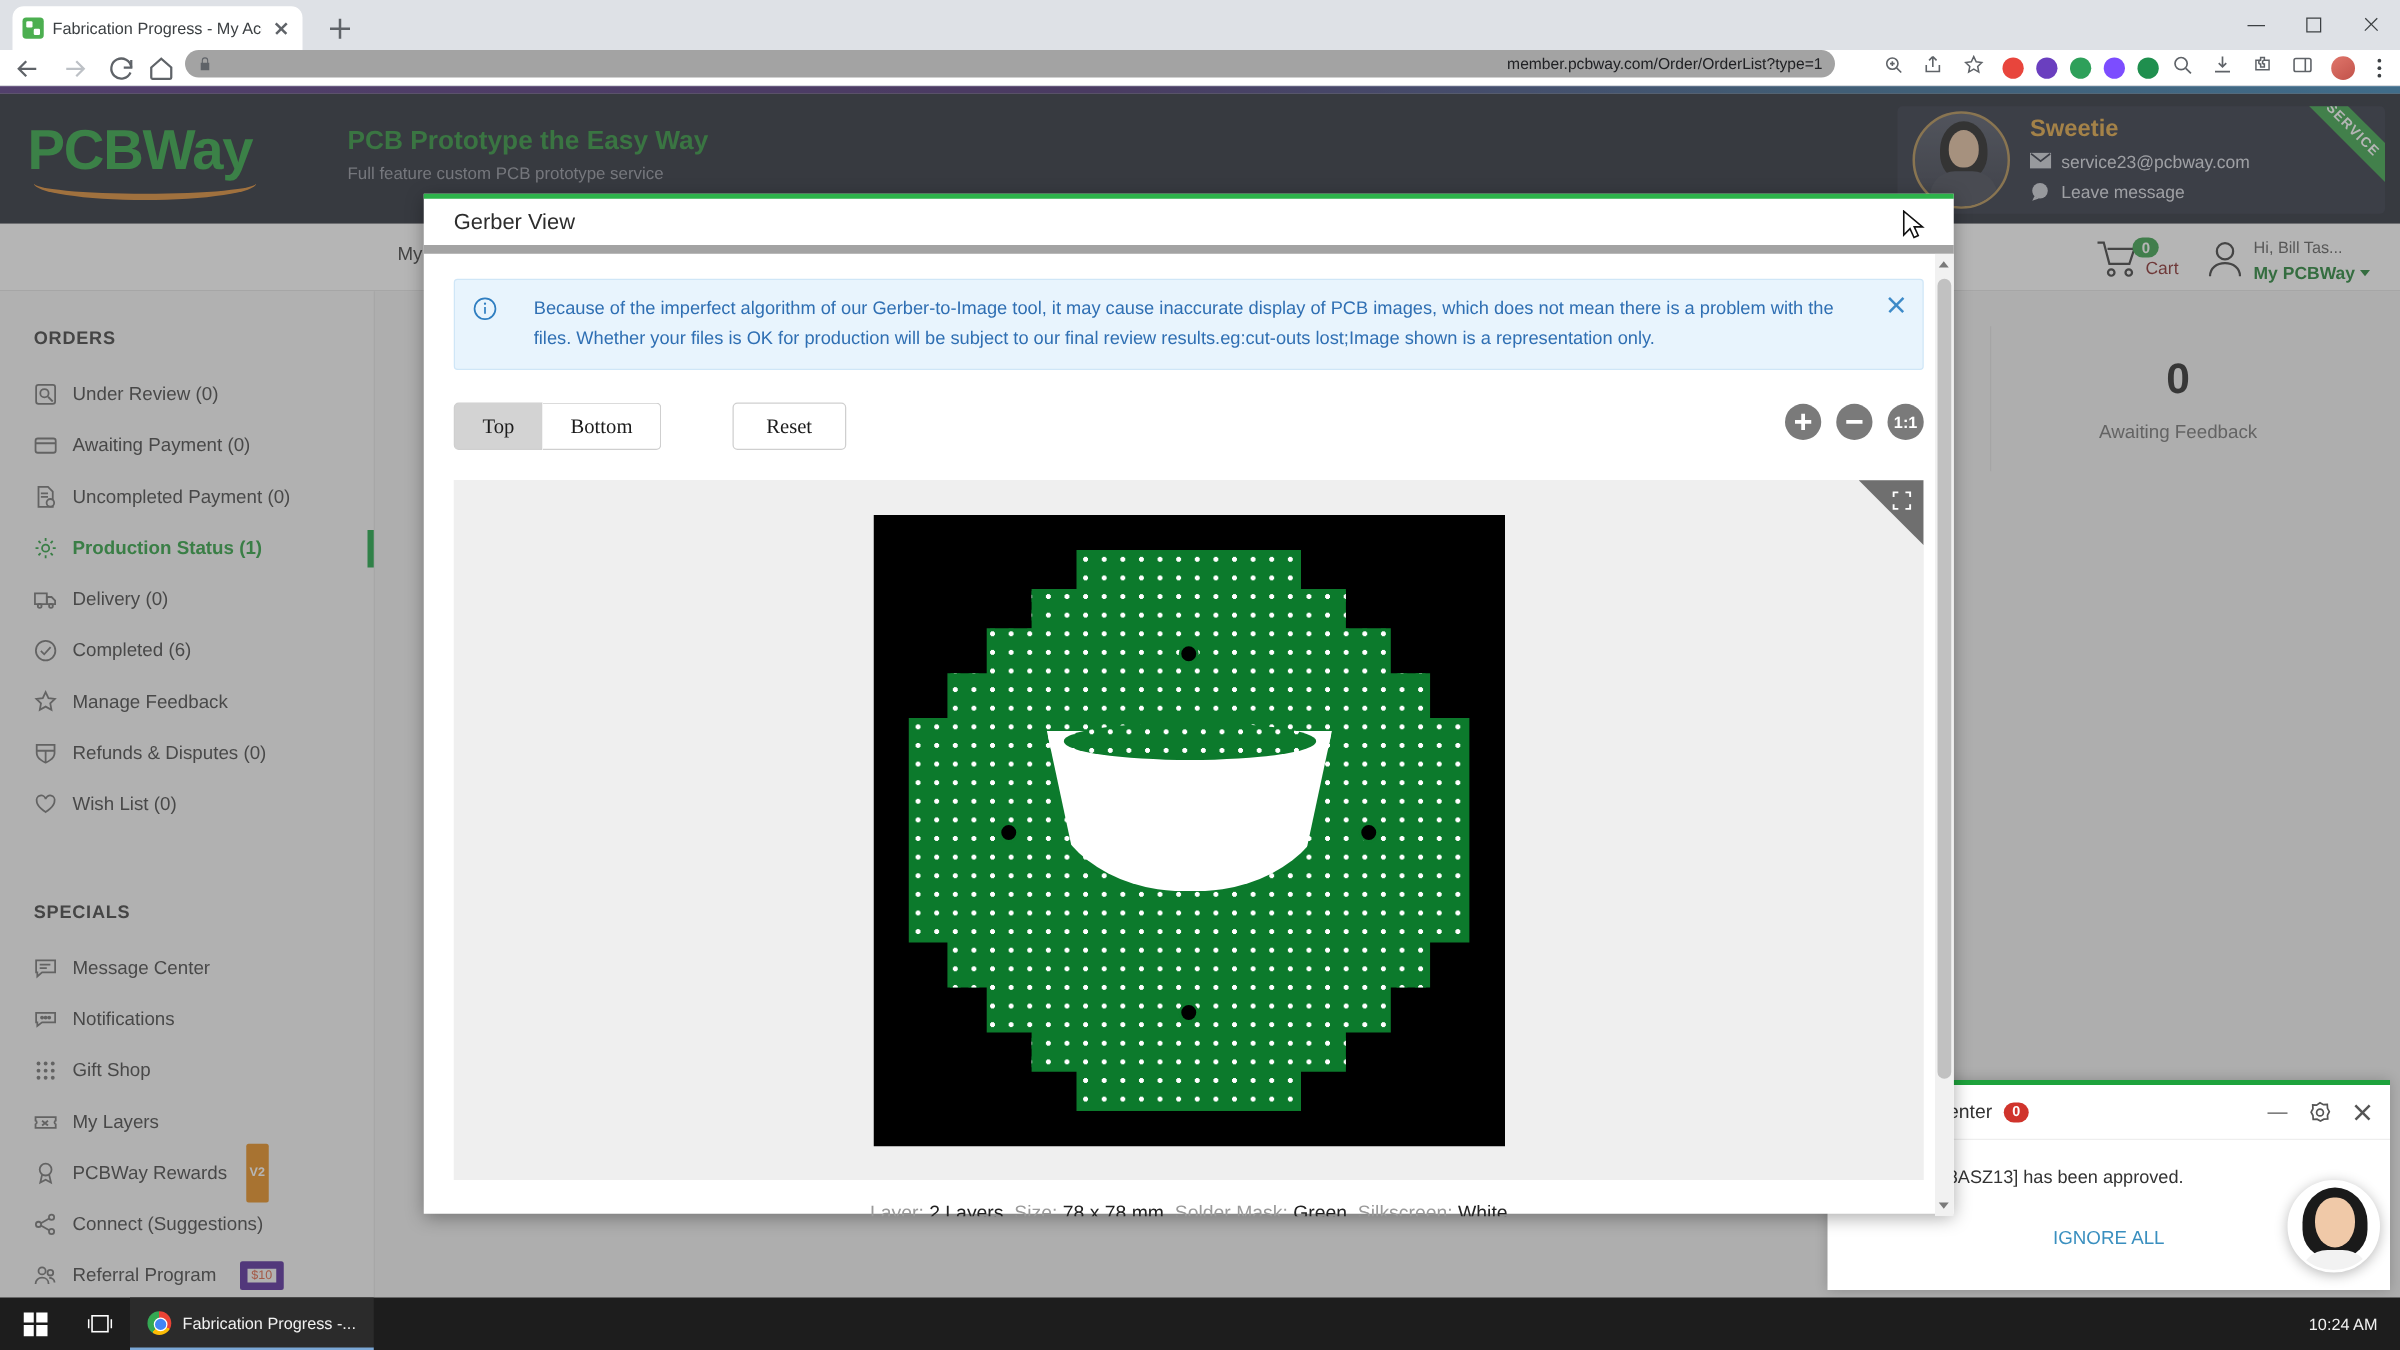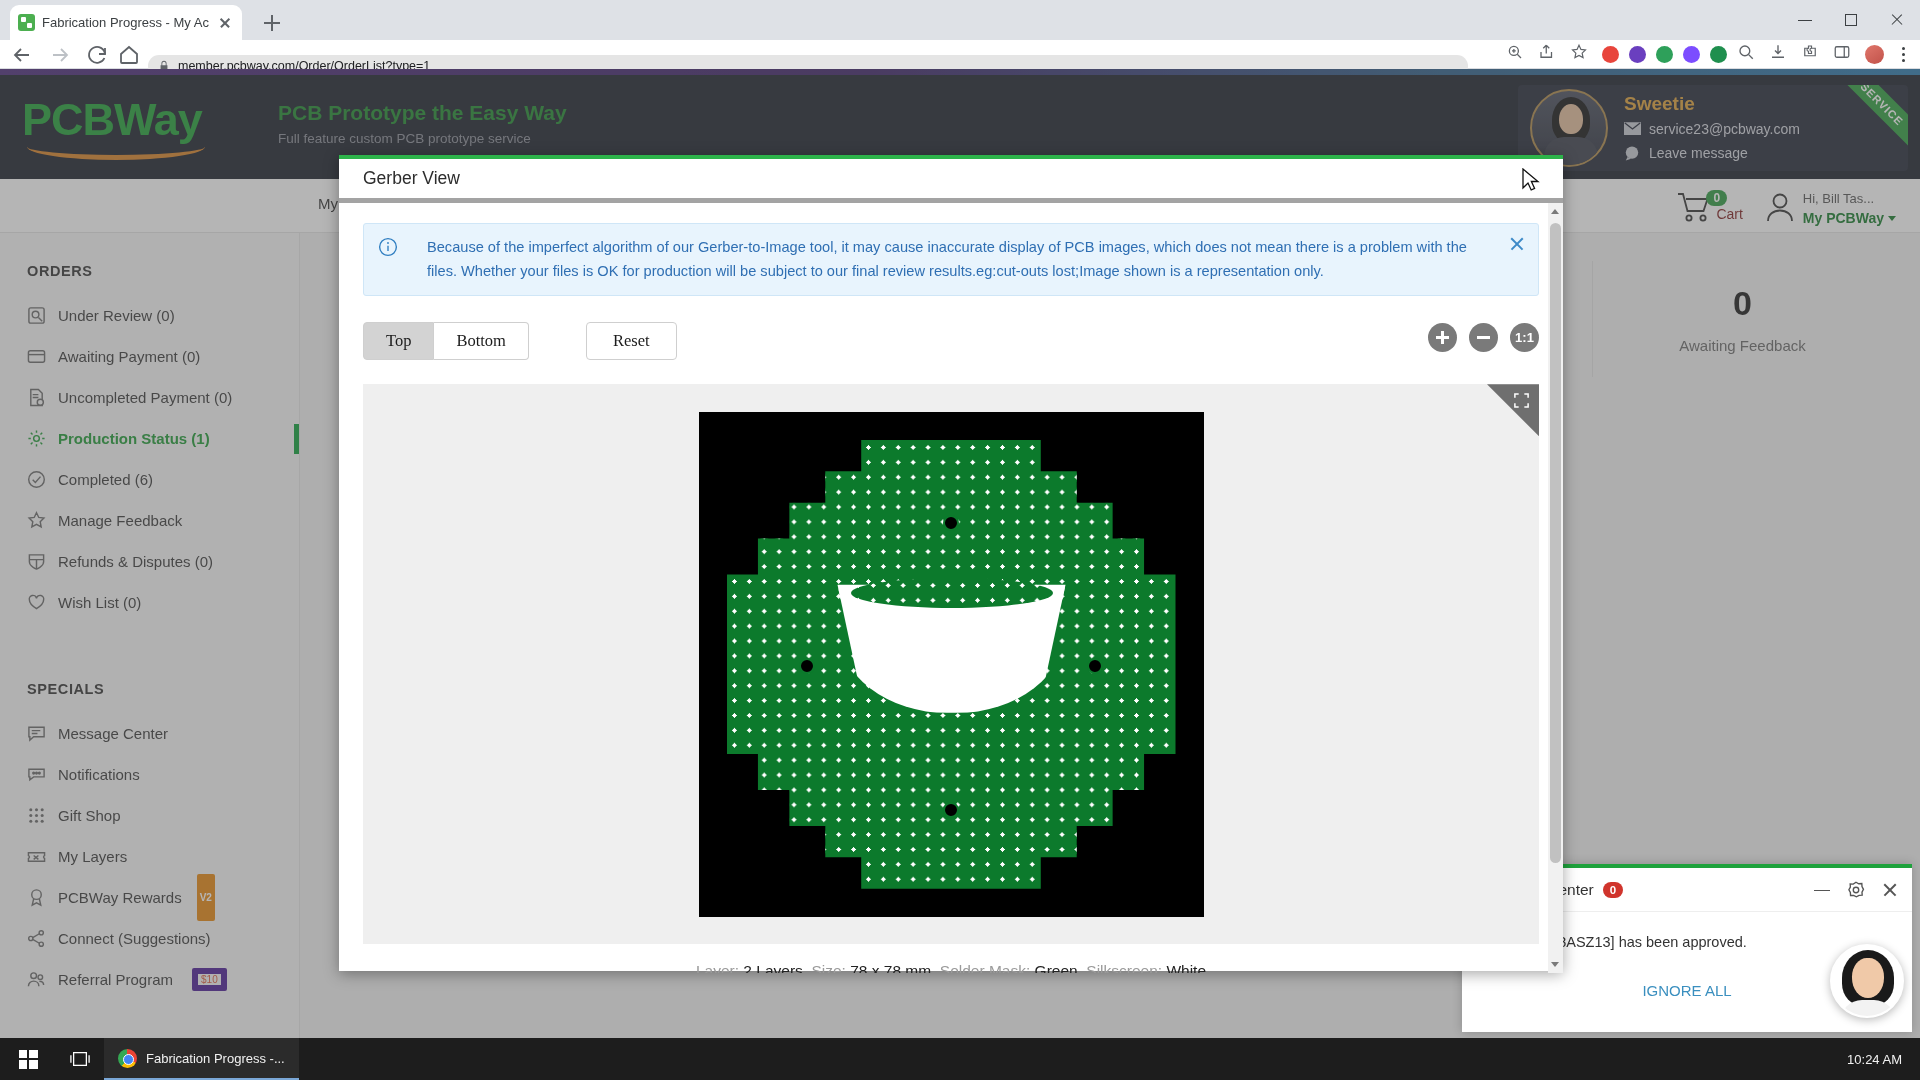--- a/index.html
+++ b/index.html
@@ -66,23 +66,23 @@
   .browser-toolbar {
     position: absolute; left: 0; top: 40px; width: 1920px; height: 29px;
     background: #fff; border-bottom: 1px solid #dadce0;
   }
   .nav-ico {
     position: absolute; top: 3px; width: 24px; height: 24px; cursor: pointer;
     color: #5f6368;
   }
   .nav-ico svg { display: block; }
   .omnibox {
-    position: absolute; left: 148px; top: 15px; width: 1320px; height: 22px;
-    background: #e5e5e5; border-radius: 12px; display: flex; align-items: center;
-    padding: 0 10px; gap: 8px;
+    position: absolute; left: 148px; top: 0; width: 1320px; height: 22px;
+    background: #a3a3a3; border-radius: 12px; display: flex; align-items: center;
+    padding: 0 10px; gap: 8px; justify-content: space-between;
   }
   .omnibox .url { font-size: 12.5px; color: #202124; white-space: nowrap; }
   .tb-right { position: absolute; right: 8px; top: 3px; display: flex; align-items: center; gap: 10px; }
   .tb-ico { width: 22px; height: 22px; position: relative; cursor: pointer; }
   .ext-dot { width: 17px; height: 17px; border-radius: 50%; }
   .avatar-ext {
     width: 19px; height: 19px; border-radius: 50%;
     background: linear-gradient(145deg,#e0766b,#c1524a);
   }
   .kebab { width: 18px; height: 20px; position: relative; cursor: pointer; }
@@ -216,21 +216,21 @@
 
   
   .modal {
     position: absolute; left: 339px; top: 155px; width: 1224px; height: 816px;
     background: #fff; z-index: 50;
     border-top: 4px solid #2db34a;
     box-shadow: 0 3px 14px rgba(0,0,0,0.35);
   }
   .modal-head {
     height: 44px; display: flex; align-items: center; padding-left: 24px;
-    border-bottom: 5px solid #a3a3a3;
+    border-bottom: 7px solid #a3a3a3;
   }
   .modal-title { font-size: 17.5px; color: #2d2d2d; }
   .modal-scroll { position: relative; height: 770px; overflow: hidden; }
   .alert {
     margin: 20px 24px 0 24px; background: #e8f4fd; border: 1px solid #cfe6f7;
     border-radius: 3px; padding: 12px 44px 12px 14px; display: flex; gap: 29px;
     position: relative;
   }
   .alert-ico { width: 20px; height: 20px; flex: 0 0 auto; color: #2f7ec1; margin-top: 1px; }
   .alert-text { font-size: 14.6px; color: #2f6fb3; line-height: 1.62; }
@@ -622,20 +622,29 @@
         </div>
         <div class="side-item active">
           <span class="si-ico"><svg width="19" height="19" viewBox="0 0 20 20" fill="none" stroke="currentColor" stroke-width="1.5">
                 <circle cx="10" cy="10" r="3"></circle>
                 <path d="M10 1.5v2.5M10 16v2.5M1.5 10h2.5M16 10h2.5M4 4l1.8 1.8M14.2 14.2L16 16M16 4l-1.8 1.8M5.8 14.2L4 16"></path>
               </svg></span>
           <span>Production Status (1)</span>
         </div>
         <div class="side-item">
           <span class="si-ico"><svg width="19" height="19" viewBox="0 0 20 20" fill="none" stroke="currentColor" stroke-width="1.5">
+                <path d="M1 5h10v9H1z"></path>
+                <path d="M11 8h4l3 3v3h-7z"></path>
+                <circle cx="5" cy="15.5" r="1.6"></circle>
+                <circle cx="14.5" cy="15.5" r="1.6"></circle>
+              </svg></span>
+          <span>Delivery (0)</span>
+        </div>
+        <div class="side-item">
+          <span class="si-ico"><svg width="19" height="19" viewBox="0 0 20 20" fill="none" stroke="currentColor" stroke-width="1.5">
                 <circle cx="10" cy="10" r="8.2"></circle>
                 <path d="M6 10.3l2.8 2.8L14.2 7"></path>
               </svg></span>
           <span>Completed (6)</span>
         </div>
         <div class="side-item">
           <span class="si-ico"><svg width="19" height="19" viewBox="0 0 20 20" fill="none" stroke="currentColor" stroke-width="1.5">
                 <path d="M10 1.8l2.4 5 5.4.7-3.9 3.8 1 5.4-4.9-2.7-4.9 2.7 1-5.4L2.2 7.5l5.4-.7z"></path>
               </svg></span>
           <span>Manage Feedback</span>

